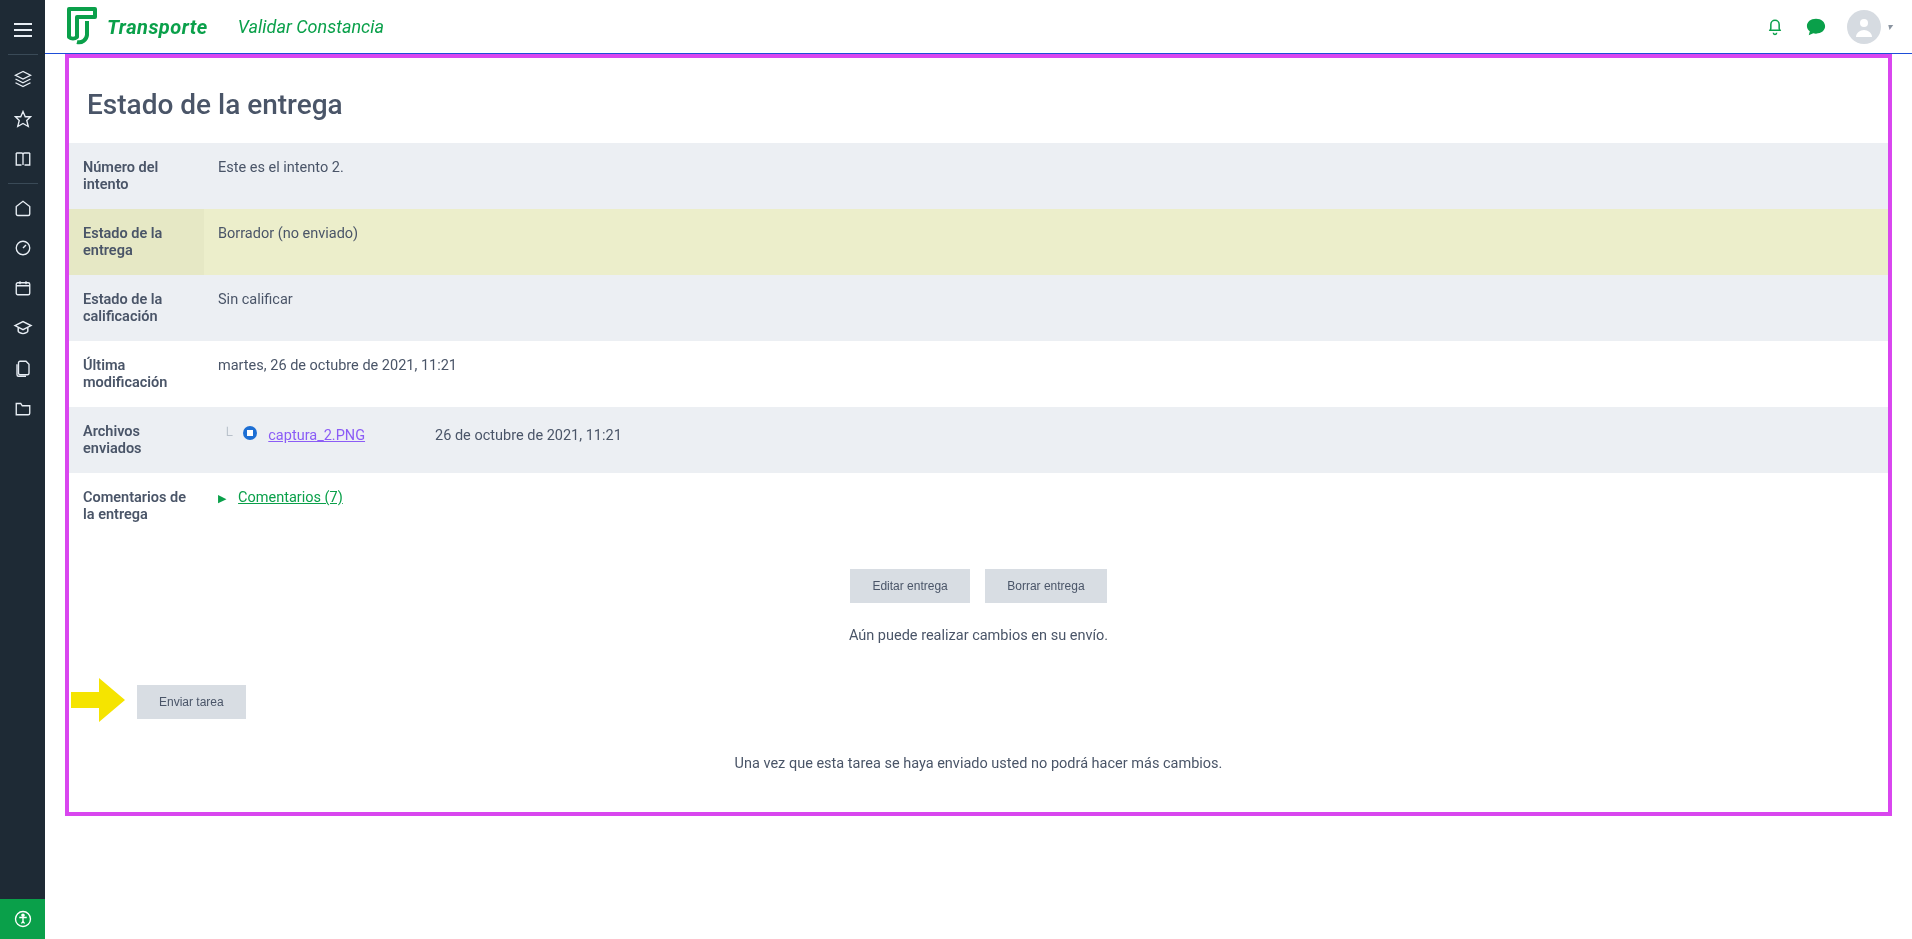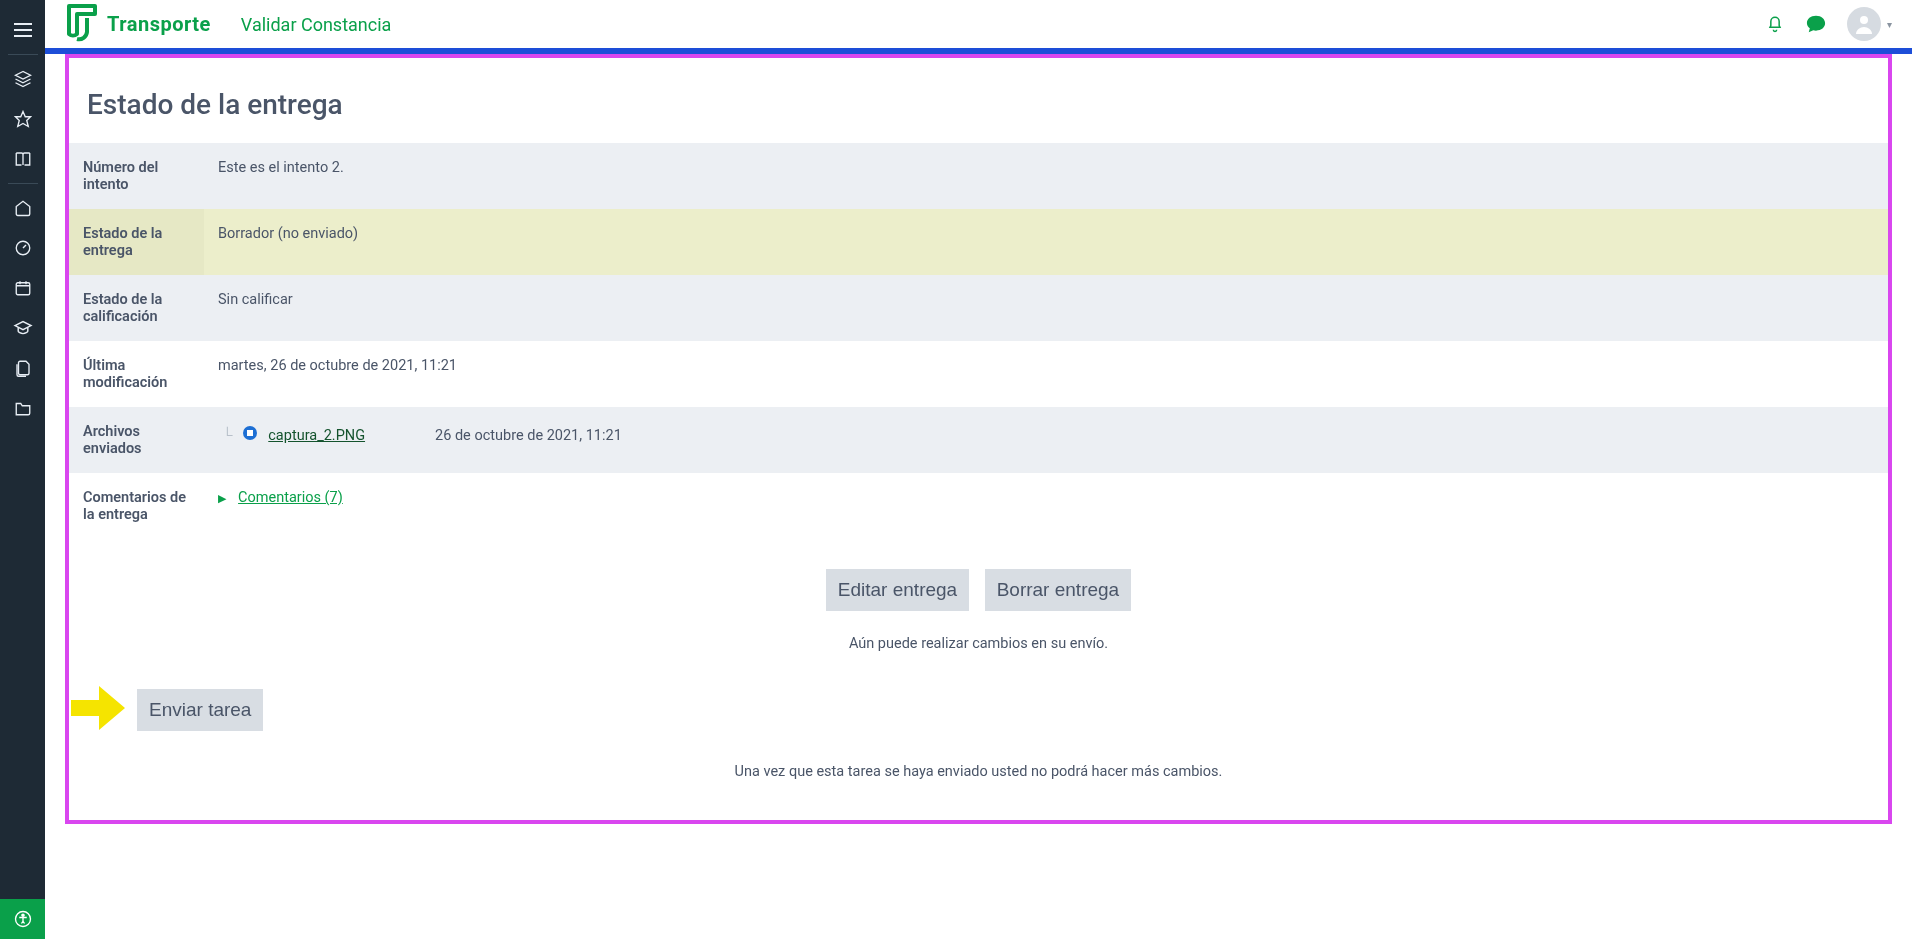--- a/index.html
+++ b/index.html
@@ -33,21 +33,22 @@
     background:#0aa04a; display:flex; align-items:center; justify-content:center;
     color:#fff; cursor:pointer;
   }
 
   
   .main { flex:1; display:flex; flex-direction:column; background:#fff; }
 
   
   .topbar {
     height:54px; display:flex; align-items:center; padding:9px 20px;
-    border-bottom:6px solid #1d4ed8;
+    border-bottom:1px solid #1d4ed8;
+    font-style:italic;
   }
   .logo { display:flex; align-items:center; gap:8px; }
   .logo-text { color:#0aa04a; font-weight:700; font-size:20px; letter-spacing:0.5px;}
   .validar { margin-left:30px; color:#0aa04a; font-size:18px; cursor:pointer; }
   .topbar-right { margin-left:auto; display:flex; align-items:center; gap:20px; }
   .top-icon { color:#0aa04a; cursor:pointer; display:flex; align-items:center; }
   .avatar-wrap { display:flex; align-items:center; gap:6px; cursor:pointer;}
   .avatar-circle {
     width:34px; height:34px; border-radius:50%; background:#d6dbe1;
     display:flex; align-items:center; justify-content:center; color:#fff;
@@ -83,30 +84,30 @@
     width:135px; font-weight:600; color:#4a5568;
   }
   tr.row-grey td { background:#eceff3; }
   tr.row-yellow td.val { background:#eceecb; }
   tr.row-yellow td.label { background:#e6e8c5; }
 
   .file-row {
     display:flex; align-items:center; gap:10px;
     background:#eceff3; padding:2px 4px;
   }
-  .file-link { color:#14532d; text-decoration:underline; cursor:pointer; }
+  .file-link { color:#8b5cf6; text-decoration:underline; cursor:pointer; }
   .file-date { margin-left:60px; color:#4a5568; }
 
   .comments-toggle { color:#0aa04a; text-decoration:underline; cursor:pointer; }
   .comments-caret { color:#0aa04a; margin-right:8px; font-size:11px; }
 
   .actions { text-align:center; margin-top:30px; }
   .btn {
     display:inline-block; background:#d8dde3; color:#4a5568;
-    border:none; padding:10px 12px; font-size:19px; margin:0 6px;
+    border:none; padding:10px 22px; font-size:12px; margin:0 6px;
     cursor:pointer;
   }
   .hint { text-align:center; margin-top:24px; color:#4a5568; font-size:14.5px; }
   .submit-row { text-align:center; margin-top:28px; position:relative; display:flex; align-items:center; justify-content:flex-start; gap:4px;}
   .yellow-arrow { color:#f5e400; }
 
   
   ::-webkit-scrollbar { width:14px; }
   ::-webkit-scrollbar-thumb { background:#c8cfd8; }
 </style>

